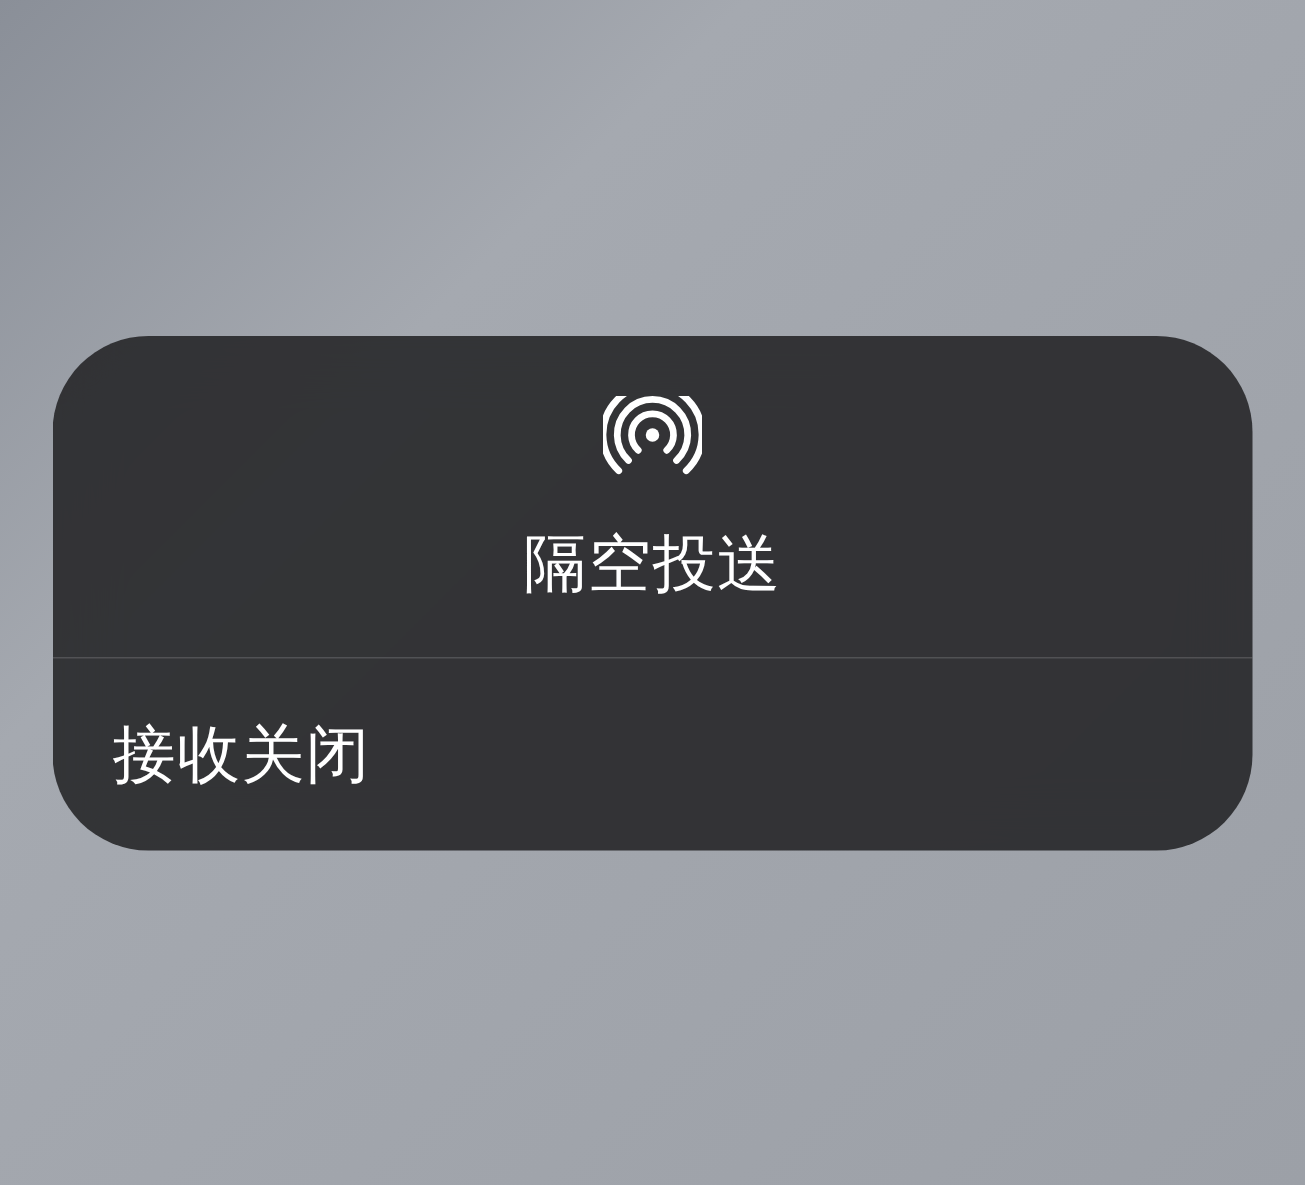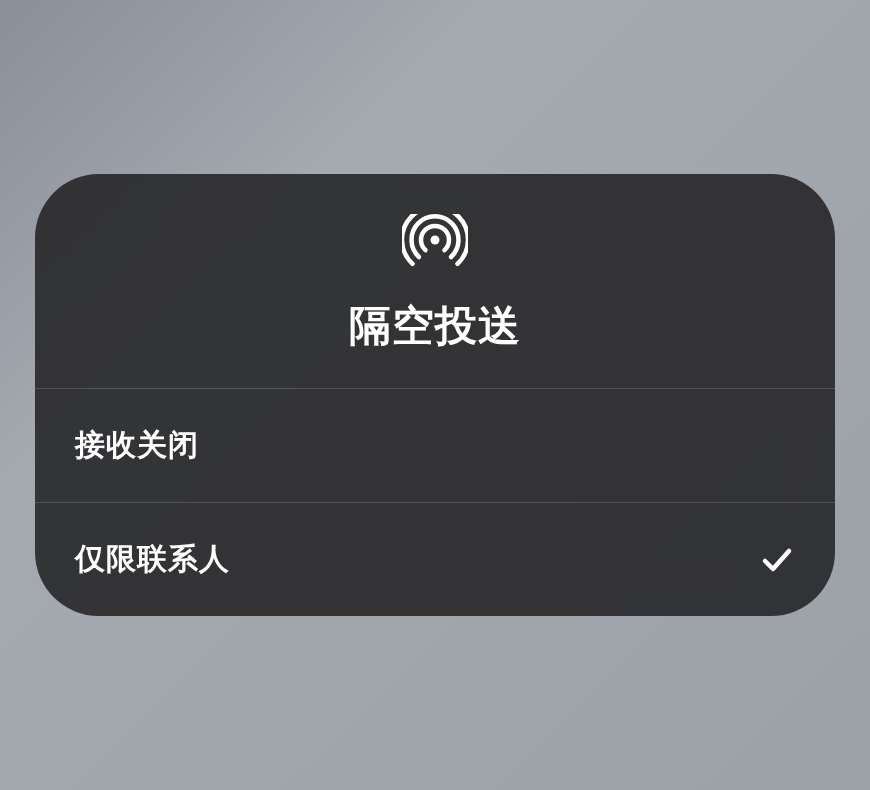--- a/index.html
+++ b/index.html
@@ -45,42 +45,42 @@
     }
 
     .airdrop-icon svg {
       width: 100%;
       height: 100%;
     }
 
     .title {
       color: #ffffff;
       font-size: 42px;
-      font-weight: 700;
+      font-weight: 400;
       letter-spacing: 1px;
     }
 
     .options {
       display: flex;
       flex-direction: column;
     }
 
     .option-row {
       display: flex;
       align-items: center;
       justify-content: space-between;
       padding: 36px 40px;
       border-top: 1px solid rgba(255, 255, 255, 0.15);
       cursor: pointer;
     }
 
     .option-label {
       color: #ffffff;
-      font-size: 30px;
-      font-weight: 700;
+      font-size: 42px;
+      font-weight: 400;
       letter-spacing: 1px;
     }
 
     .checkmark {
       width: 36px;
       height: 36px;
       display: flex;
       align-items: center;
       justify-content: center;
     }
@@ -119,25 +119,17 @@
 
     <div class="option-row">
       <span class="option-label">接收关闭</span>
       <span class="checkmark hidden">
         <svg viewBox="0 0 36 36" fill="none" stroke="#ffffff" stroke-width="4.5" stroke-linecap="round" stroke-linejoin="round">
           <path d="M 6 19 L 14 27 L 30 9"></path>
         </svg>
       </span>
     </div>
 
-    <div class="option-row">
-      <span class="option-label">仅限联系人</span>
-      <span class="checkmark">
-        <svg viewBox="0 0 36 36" fill="none" stroke="#ffffff" stroke-width="4.5" stroke-linecap="round" stroke-linejoin="round">
-          <path d="M 6 19 L 14 27 L 30 9"></path>
-        </svg>
-      </span>
-    </div>
 
 
   </div>
 
 </div>
 
 </body></html>

